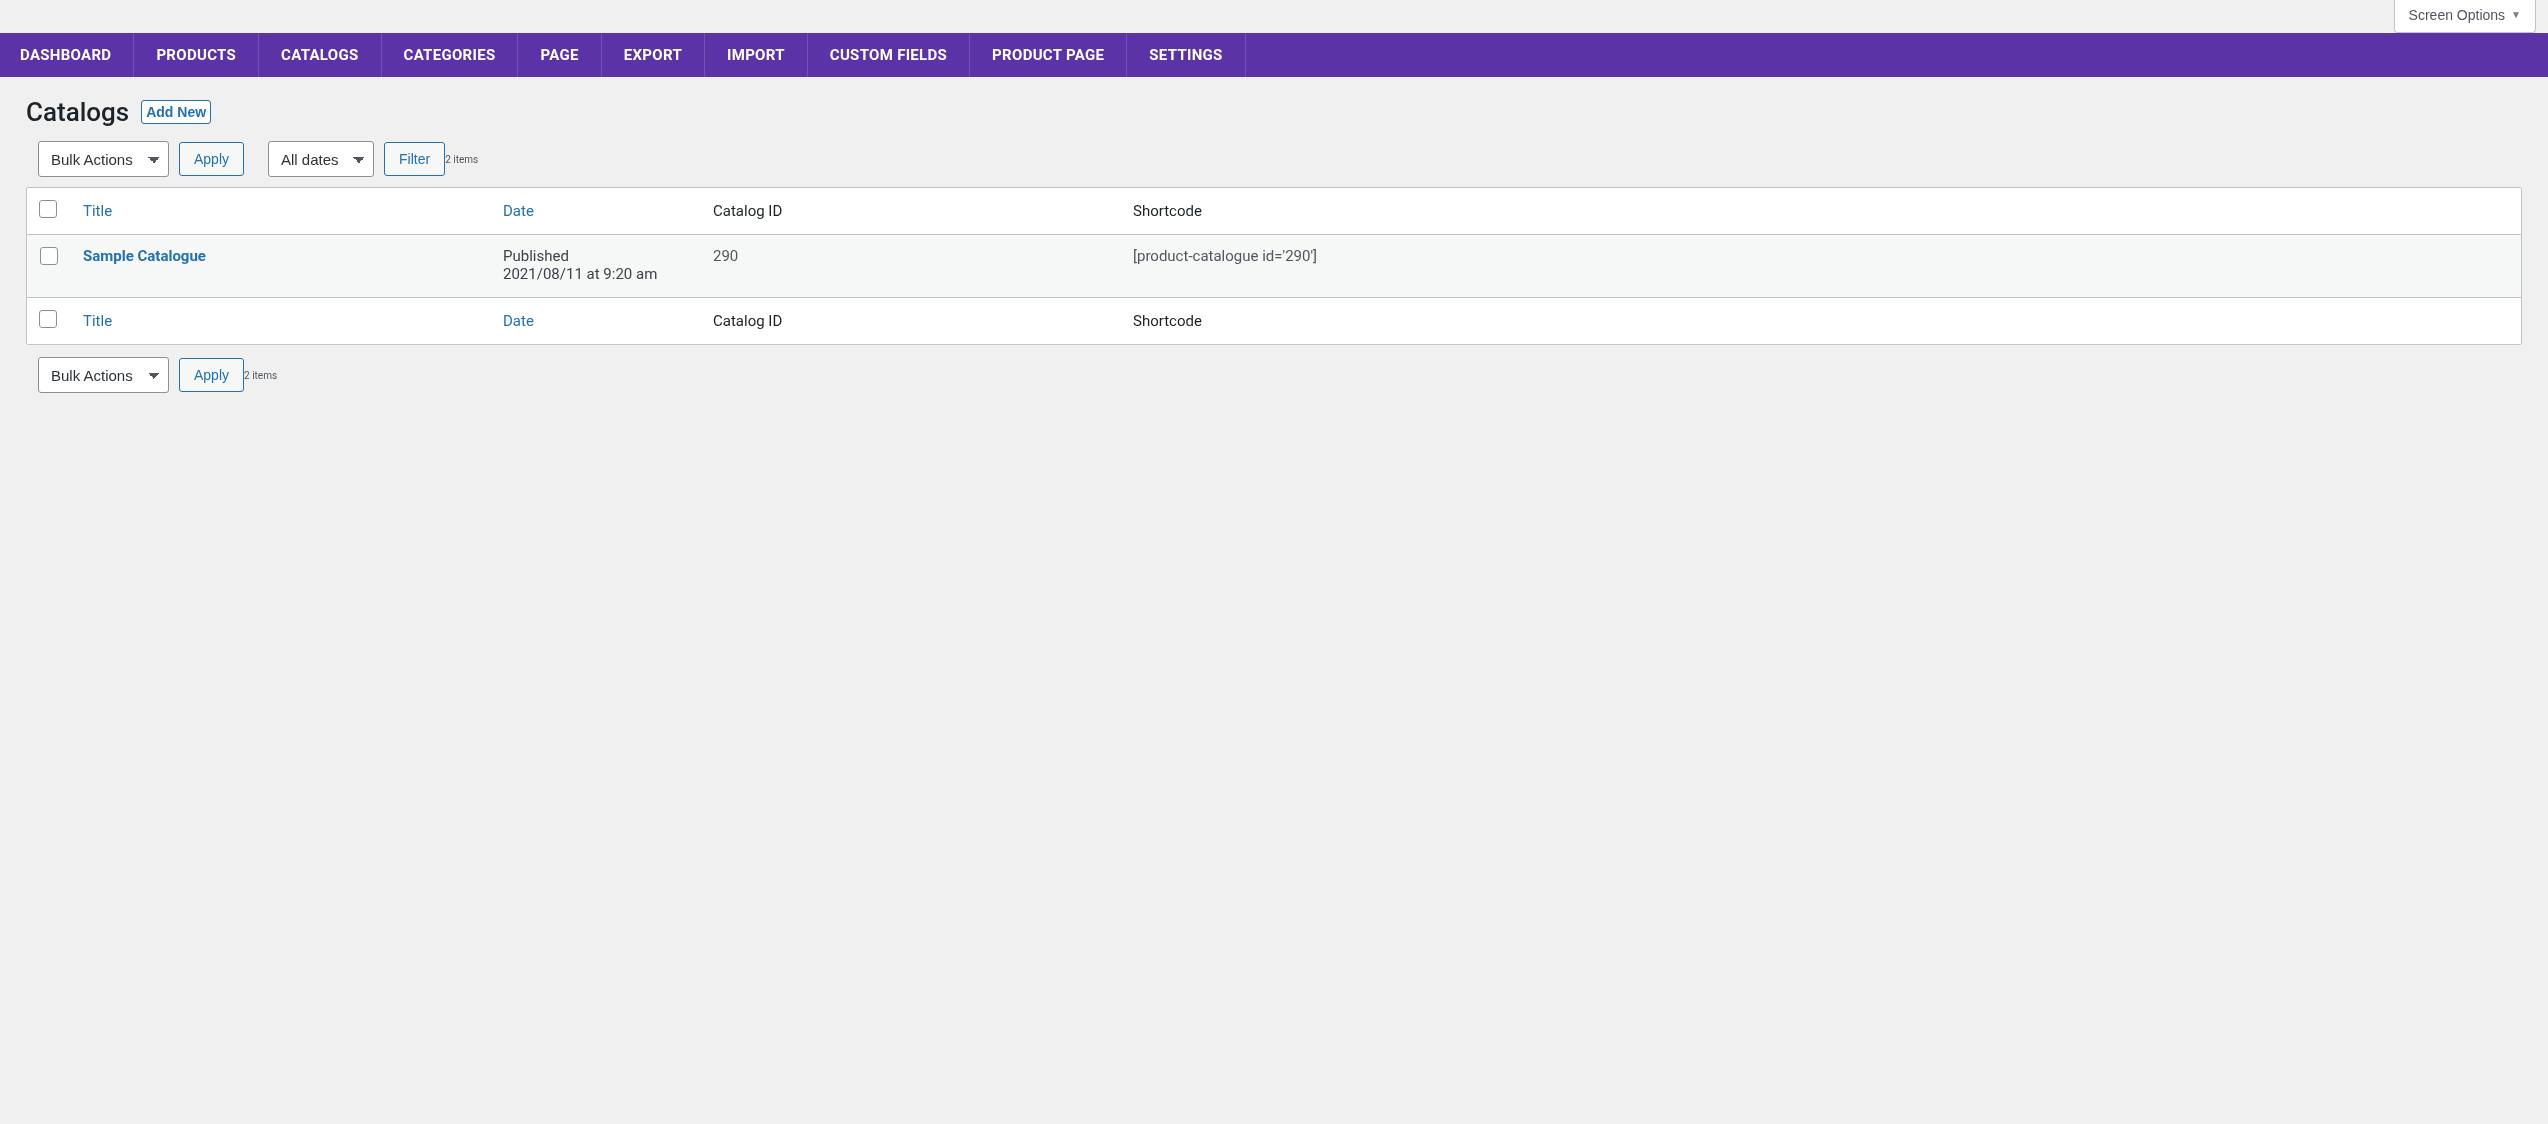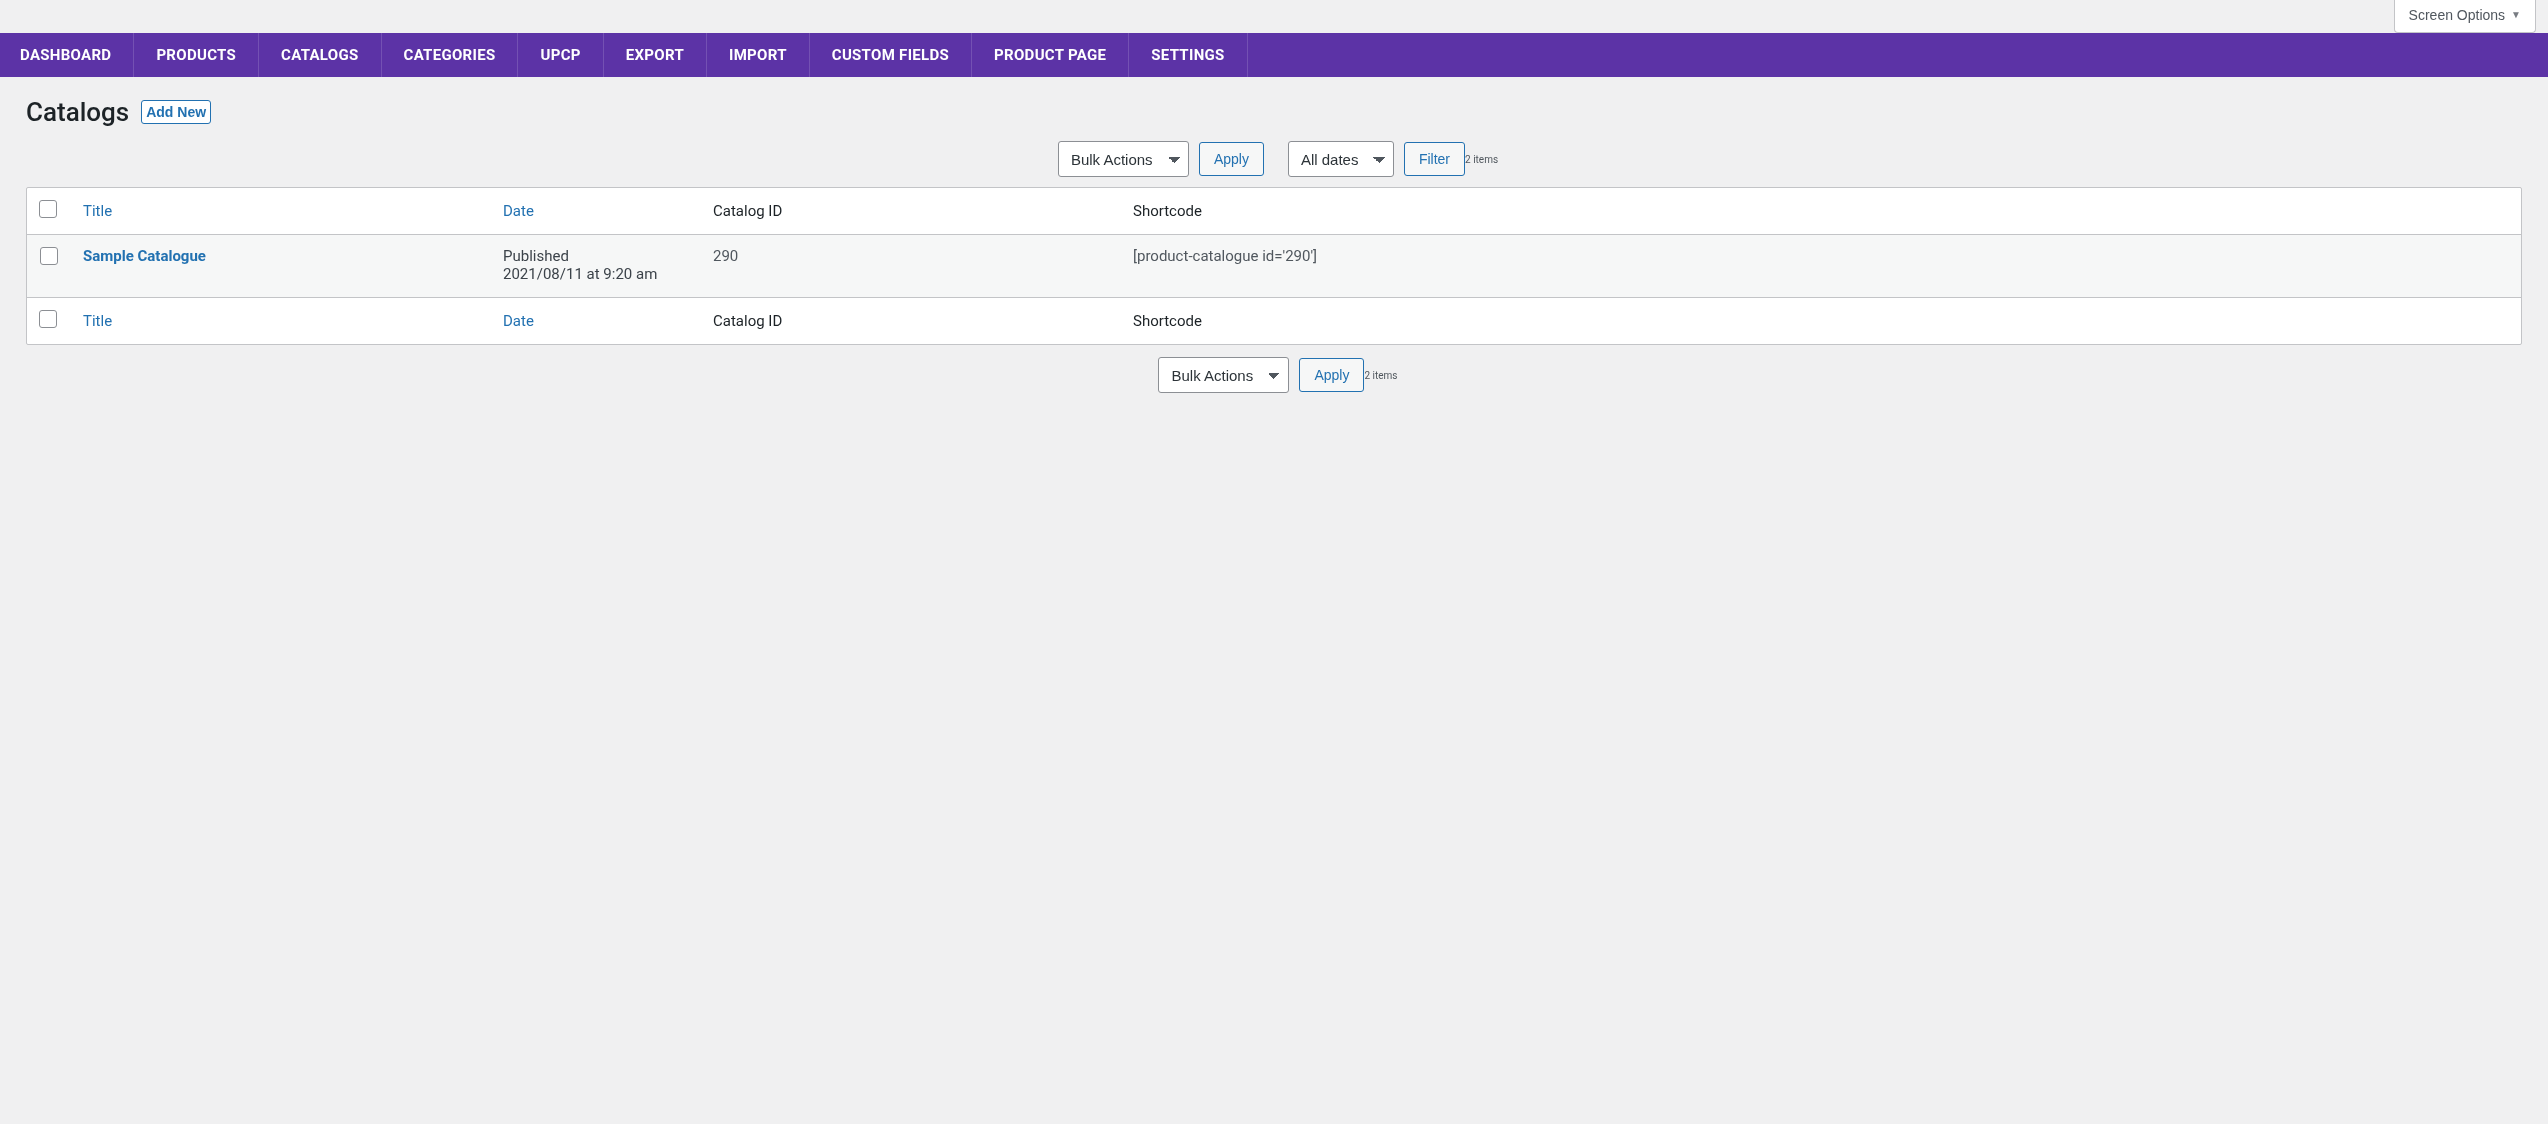--- a/index.html
+++ b/index.html
@@ -82,21 +82,21 @@
     background: #f6f7f7;
     border-radius: 3px;
     padding: 6px 14px;
     font-size: 14px;
     font-weight: 500;
     cursor: pointer;
     line-height: 20px;
   }
 
   
-  .tablenav { display: flex; justify-content: center; align-items: center; margin: 6px 4px 10px 0; padding-left: 12px; }
+  .tablenav { display: flex; justify-content: flex-start; align-items: center; margin: 6px 4px 10px 0; padding-left: 12px; }
   .tablenav .left { display: flex; align-items: center; gap: 10px; }
   .select {
     height: 36px;
     border: 1px solid #8c8f94;
     border-radius: 3px;
     background: #fff;
     padding: 0 34px 0 12px;
     font-size: 15px;
     color: #2c3338;
     appearance: none;
@@ -157,21 +157,21 @@
     <span>Screen Options</span>
     <span class="tri">▼</span>
   </button>
 </div>
 
 <nav class="top-nav">
   <a href="#">DASHBOARD</a>
   <a href="#">PRODUCTS</a>
   <a href="#">CATALOGS</a>
   <a href="#">CATEGORIES</a>
-  <a href="#">UPCP</a>
+  <a href="#">PAGE</a>
   <a href="#">EXPORT</a>
   <a href="#">IMPORT</a>
   <a href="#">CUSTOM FIELDS</a>
   <a href="#">PRODUCT PAGE</a>
   <a href="#">SETTINGS</a>
 </nav>
 
 <div class="wrap">
 
   <div class="heading-row">

